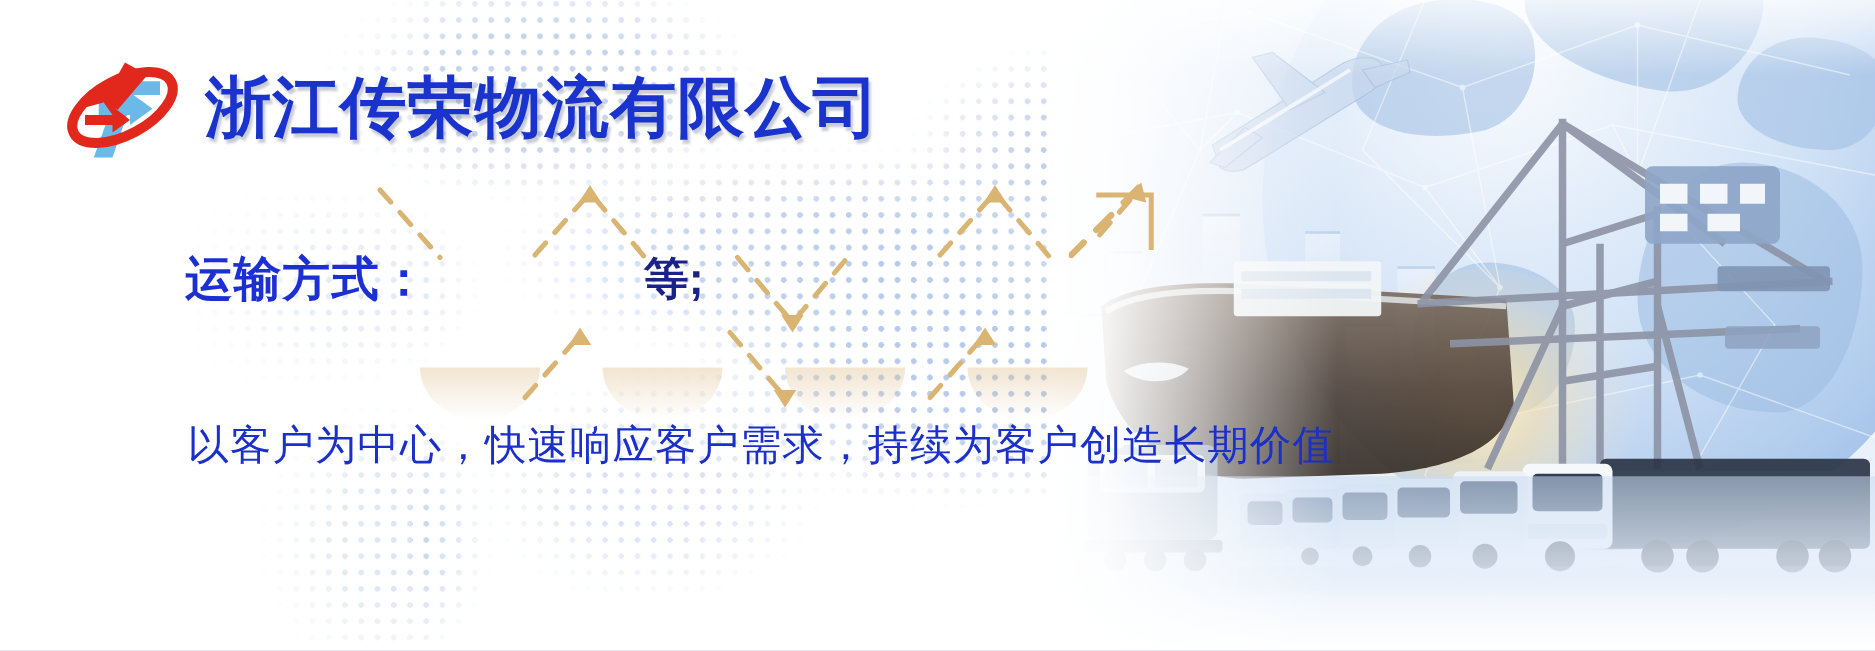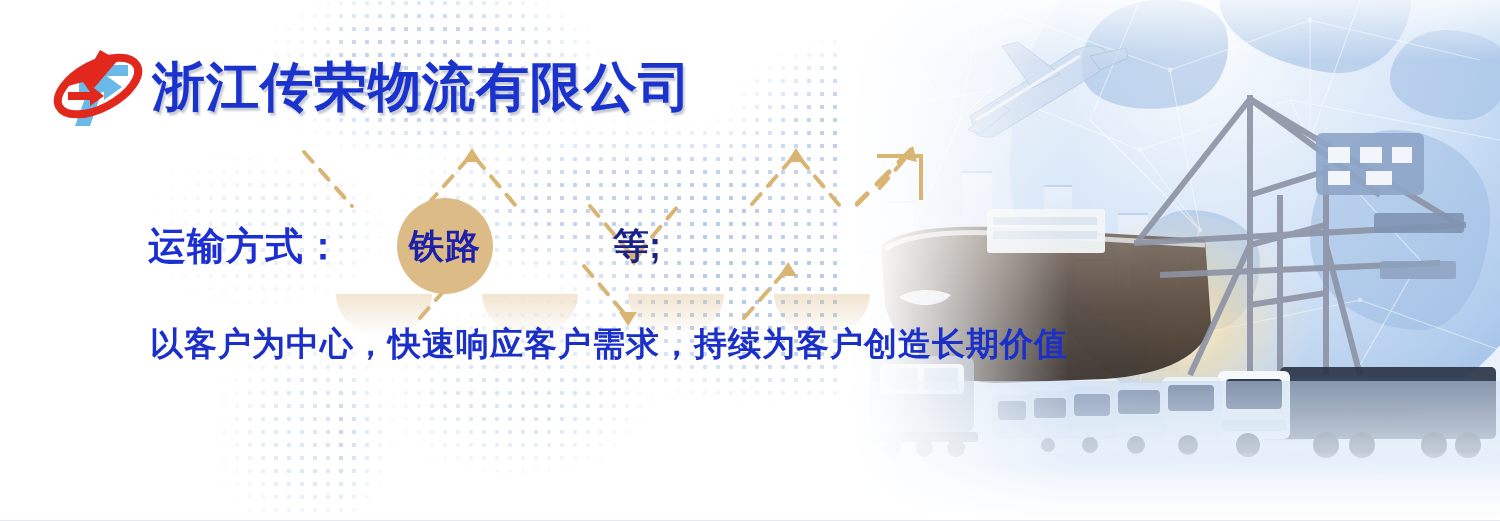--- a/index.html
+++ b/index.html
@@ -132,21 +132,21 @@
     background:linear-gradient(to bottom, rgba(255,255,255,0.75), rgba(255,255,255,0));
   }
   .photo-bottom-fade {
     position:absolute; left:0; bottom:0; width:660px; height:55px;
     background:linear-gradient(to top, rgba(255,255,255,0.9), rgba(255,255,255,0));
   }
 
   
   .brand {
     position:absolute; left:46px; top:34px;
-    display:flex; align-items:center; gap:2px;
+    display:flex; align-items:center; gap:14px;
   }
   .logo-mark { width:104px; height:104px; display:block; }
   .company-title {
     font-size:53px; font-weight:bold; letter-spacing:1px;
     color:#1b33cd; white-space:nowrap;
     text-shadow:2px 3px 2px rgba(130,140,160,0.45);
     line-height:1;
   }
 
   
@@ -182,22 +182,22 @@
   .refl:last-child { margin-right:0; }
 
   
   .zig { position:absolute; left:300px; top:140px; width:640px; height:200px; }
 
   
   .growth { position:absolute; left:855px; top:142px; width:70px; height:68px; }
 
   
   .tagline {
-    position:absolute; left:150px; top:322px;
-    font-size:33px; font-weight:bold; color:#1b2fc9;
+    position:absolute; left:150px; top:334px;
+    font-size:33px; font-weight:normal; color:#1b2fc9;
     letter-spacing:1px; white-space:nowrap;
   }
 
   
   .edge {
     position:absolute; inset:0; pointer-events:none;
     border-bottom:1px solid #e4e8ee;
   }
 </style>
 </head>
@@ -433,23 +433,20 @@
   <div class="reflections">
     <div class="refl"></div>
       <div class="refl"></div>
       <div class="refl"></div>
       <div class="refl"></div>
   </div>
 
   <div class="modes-row">
     <span class="modes-label">运输方式：</span>
     <span class="mode-gap"></span>
-    <div class="mode-circle">
-      <span>铁路</span>
-    </div>
     <span class="mode-gap"></span>
     <span class="mode-gap"></span>
     <span class="modes-tail">等;</span>
   </div>
 
   <div class="tagline">以客户为中心，快速响应客户需求，持续为客户创造长期价值</div>
 
   <div class="edge"></div>
 </div>
 

